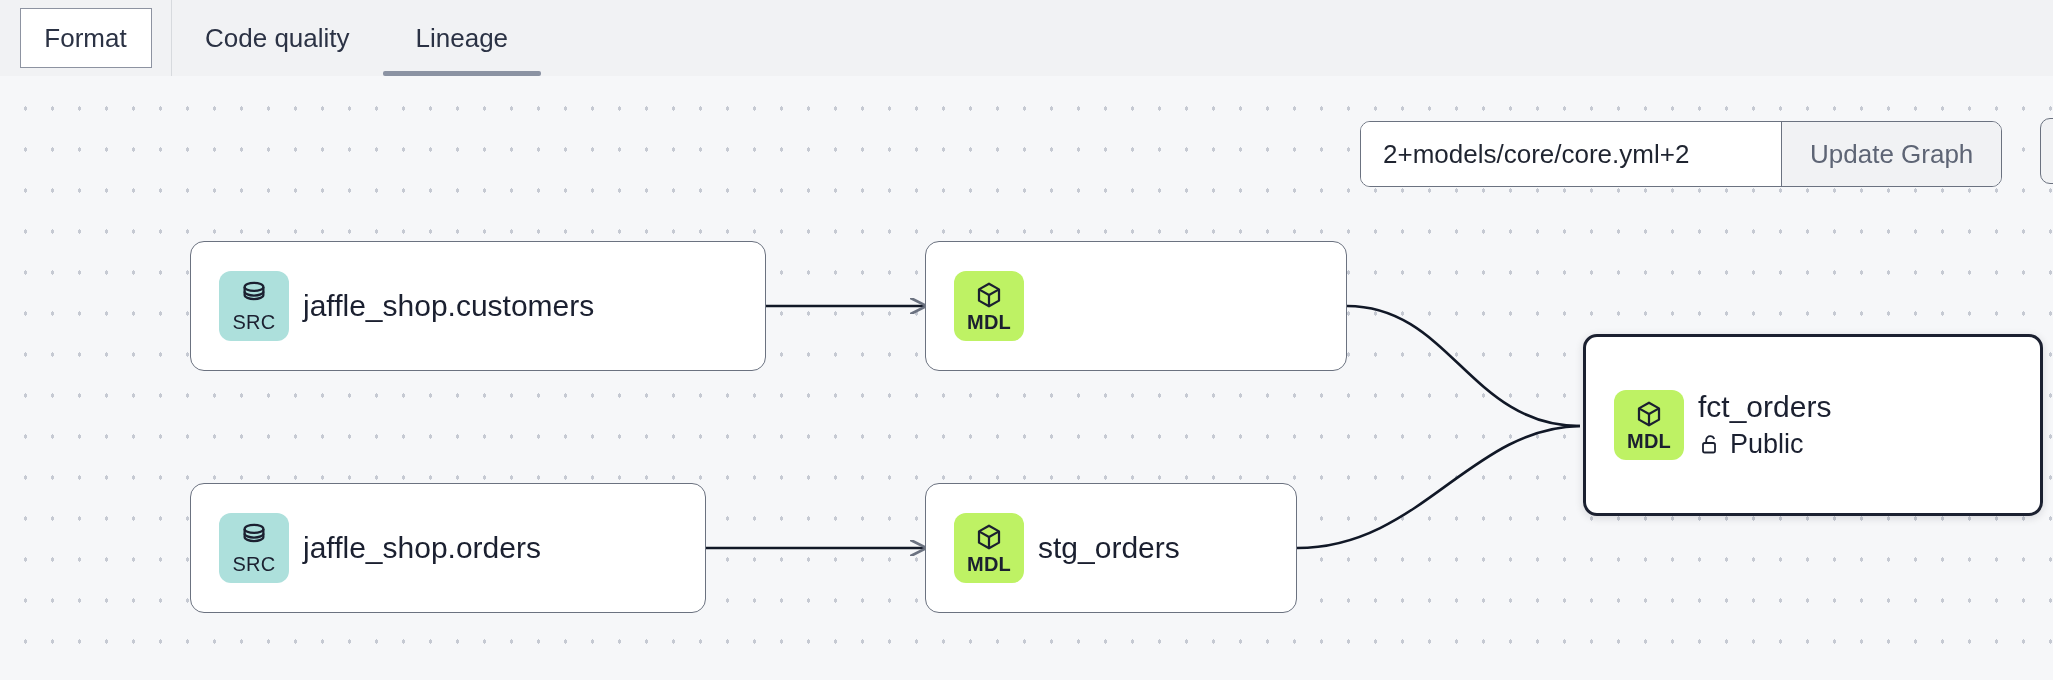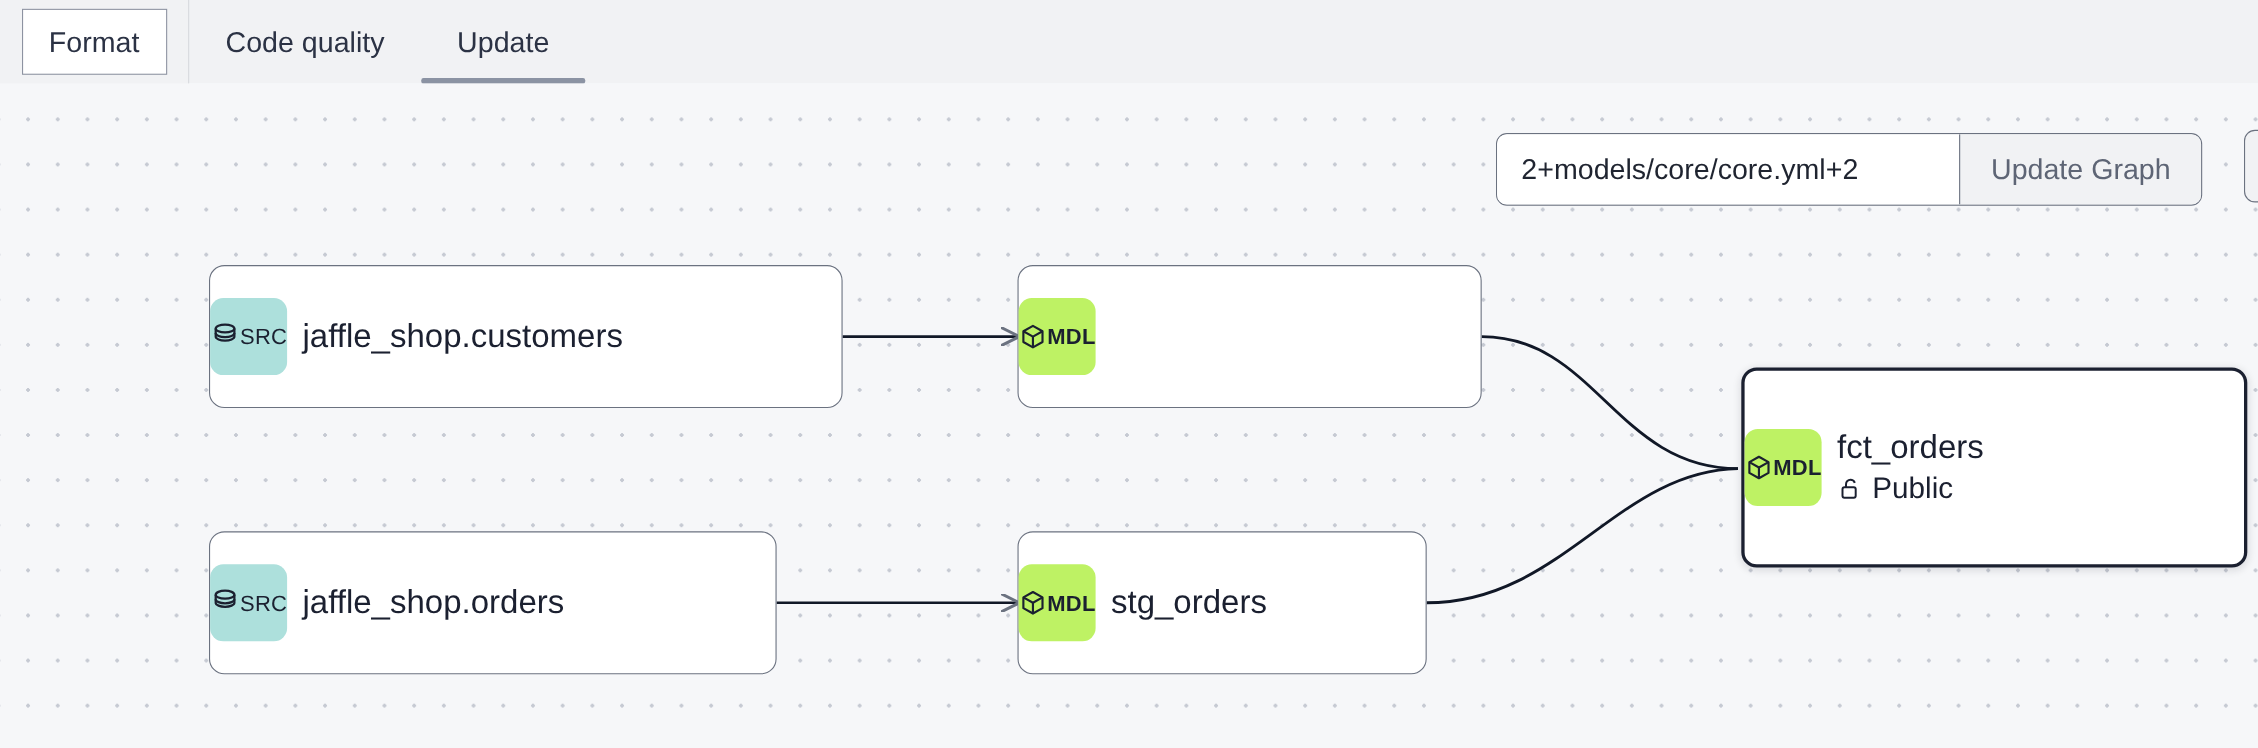--- a/index.html
+++ b/index.html
@@ -150,21 +150,23 @@
     cursor: pointer;
   }
   .node.selected {
     border: 3px solid #1b2030;
     box-shadow: 0 2px 8px rgba(20,24,36,0.14);
   }
   .badge {
     width: 70px;
     height: 70px;
     border-radius: 12px;
-    display: flex;
+    margin-left: 28px;
+    display: flex;
+    flex-direction: column;
     align-items: center;
     justify-content: center;
     flex: none;
   }
   .badge.src { background: #ade0dc; }
   .badge.mdl { background: #bef264; font-weight: bold; }
   .badge-label {
     font-size: 20px;
     color: #1b2030;
     line-height: 1;
@@ -204,21 +206,21 @@
 </style>
 </head>
 <body>
 
 <div class="toolbar">
   <div class="toolbar-left">
     <div class="format-btn">Format</div>
   </div>
   <div class="tabs">
     <div class="tab">Code quality</div>
-    <div class="tab active">Update</div>
+    <div class="tab active">Lineage</div>
   </div>
 </div>
 
 <div class="canvas">
 
   <svg class="edges" viewBox="0 0 2053 604" width="2053" height="604">
     <defs>
       <marker id="arrow" viewBox="0 0 10 10" refX="9" refY="5" markerWidth="7" markerHeight="7" orient="auto-start-reverse">
         <path d="M 0 0 L 10 5 L 0 10" fill="none" stroke="#6b7280" stroke-width="1.6"></path>
       </marker>

